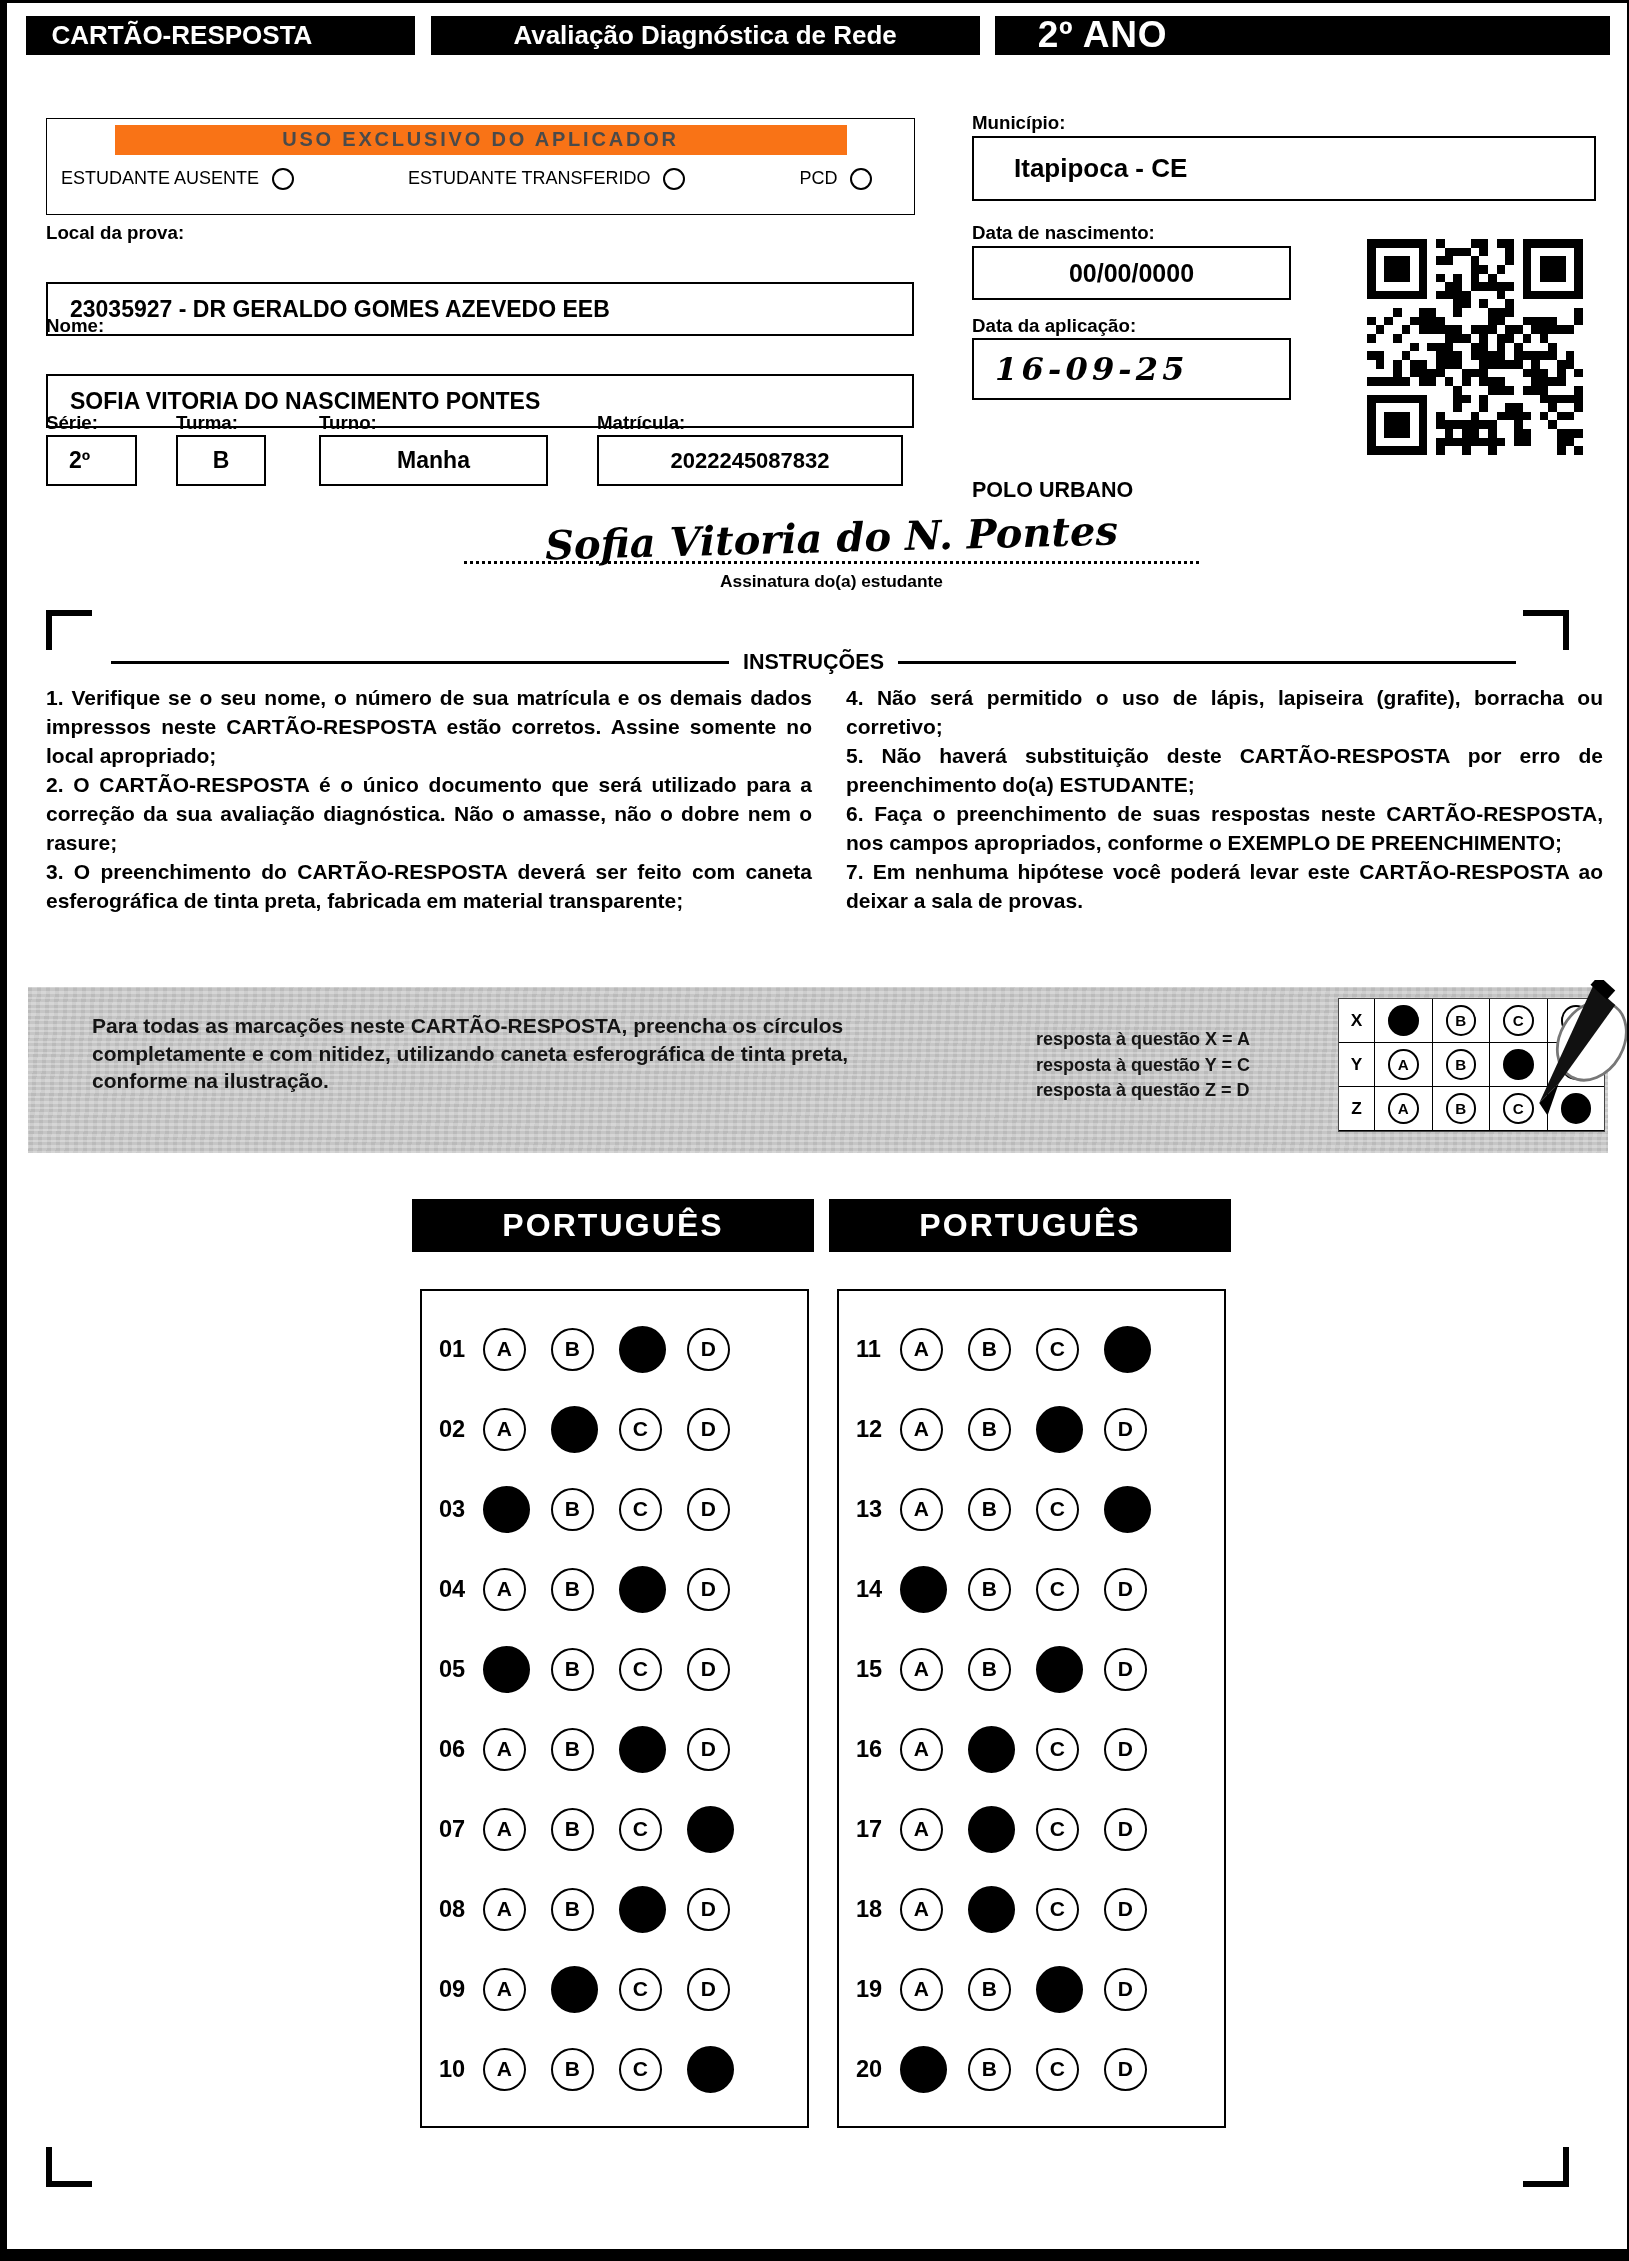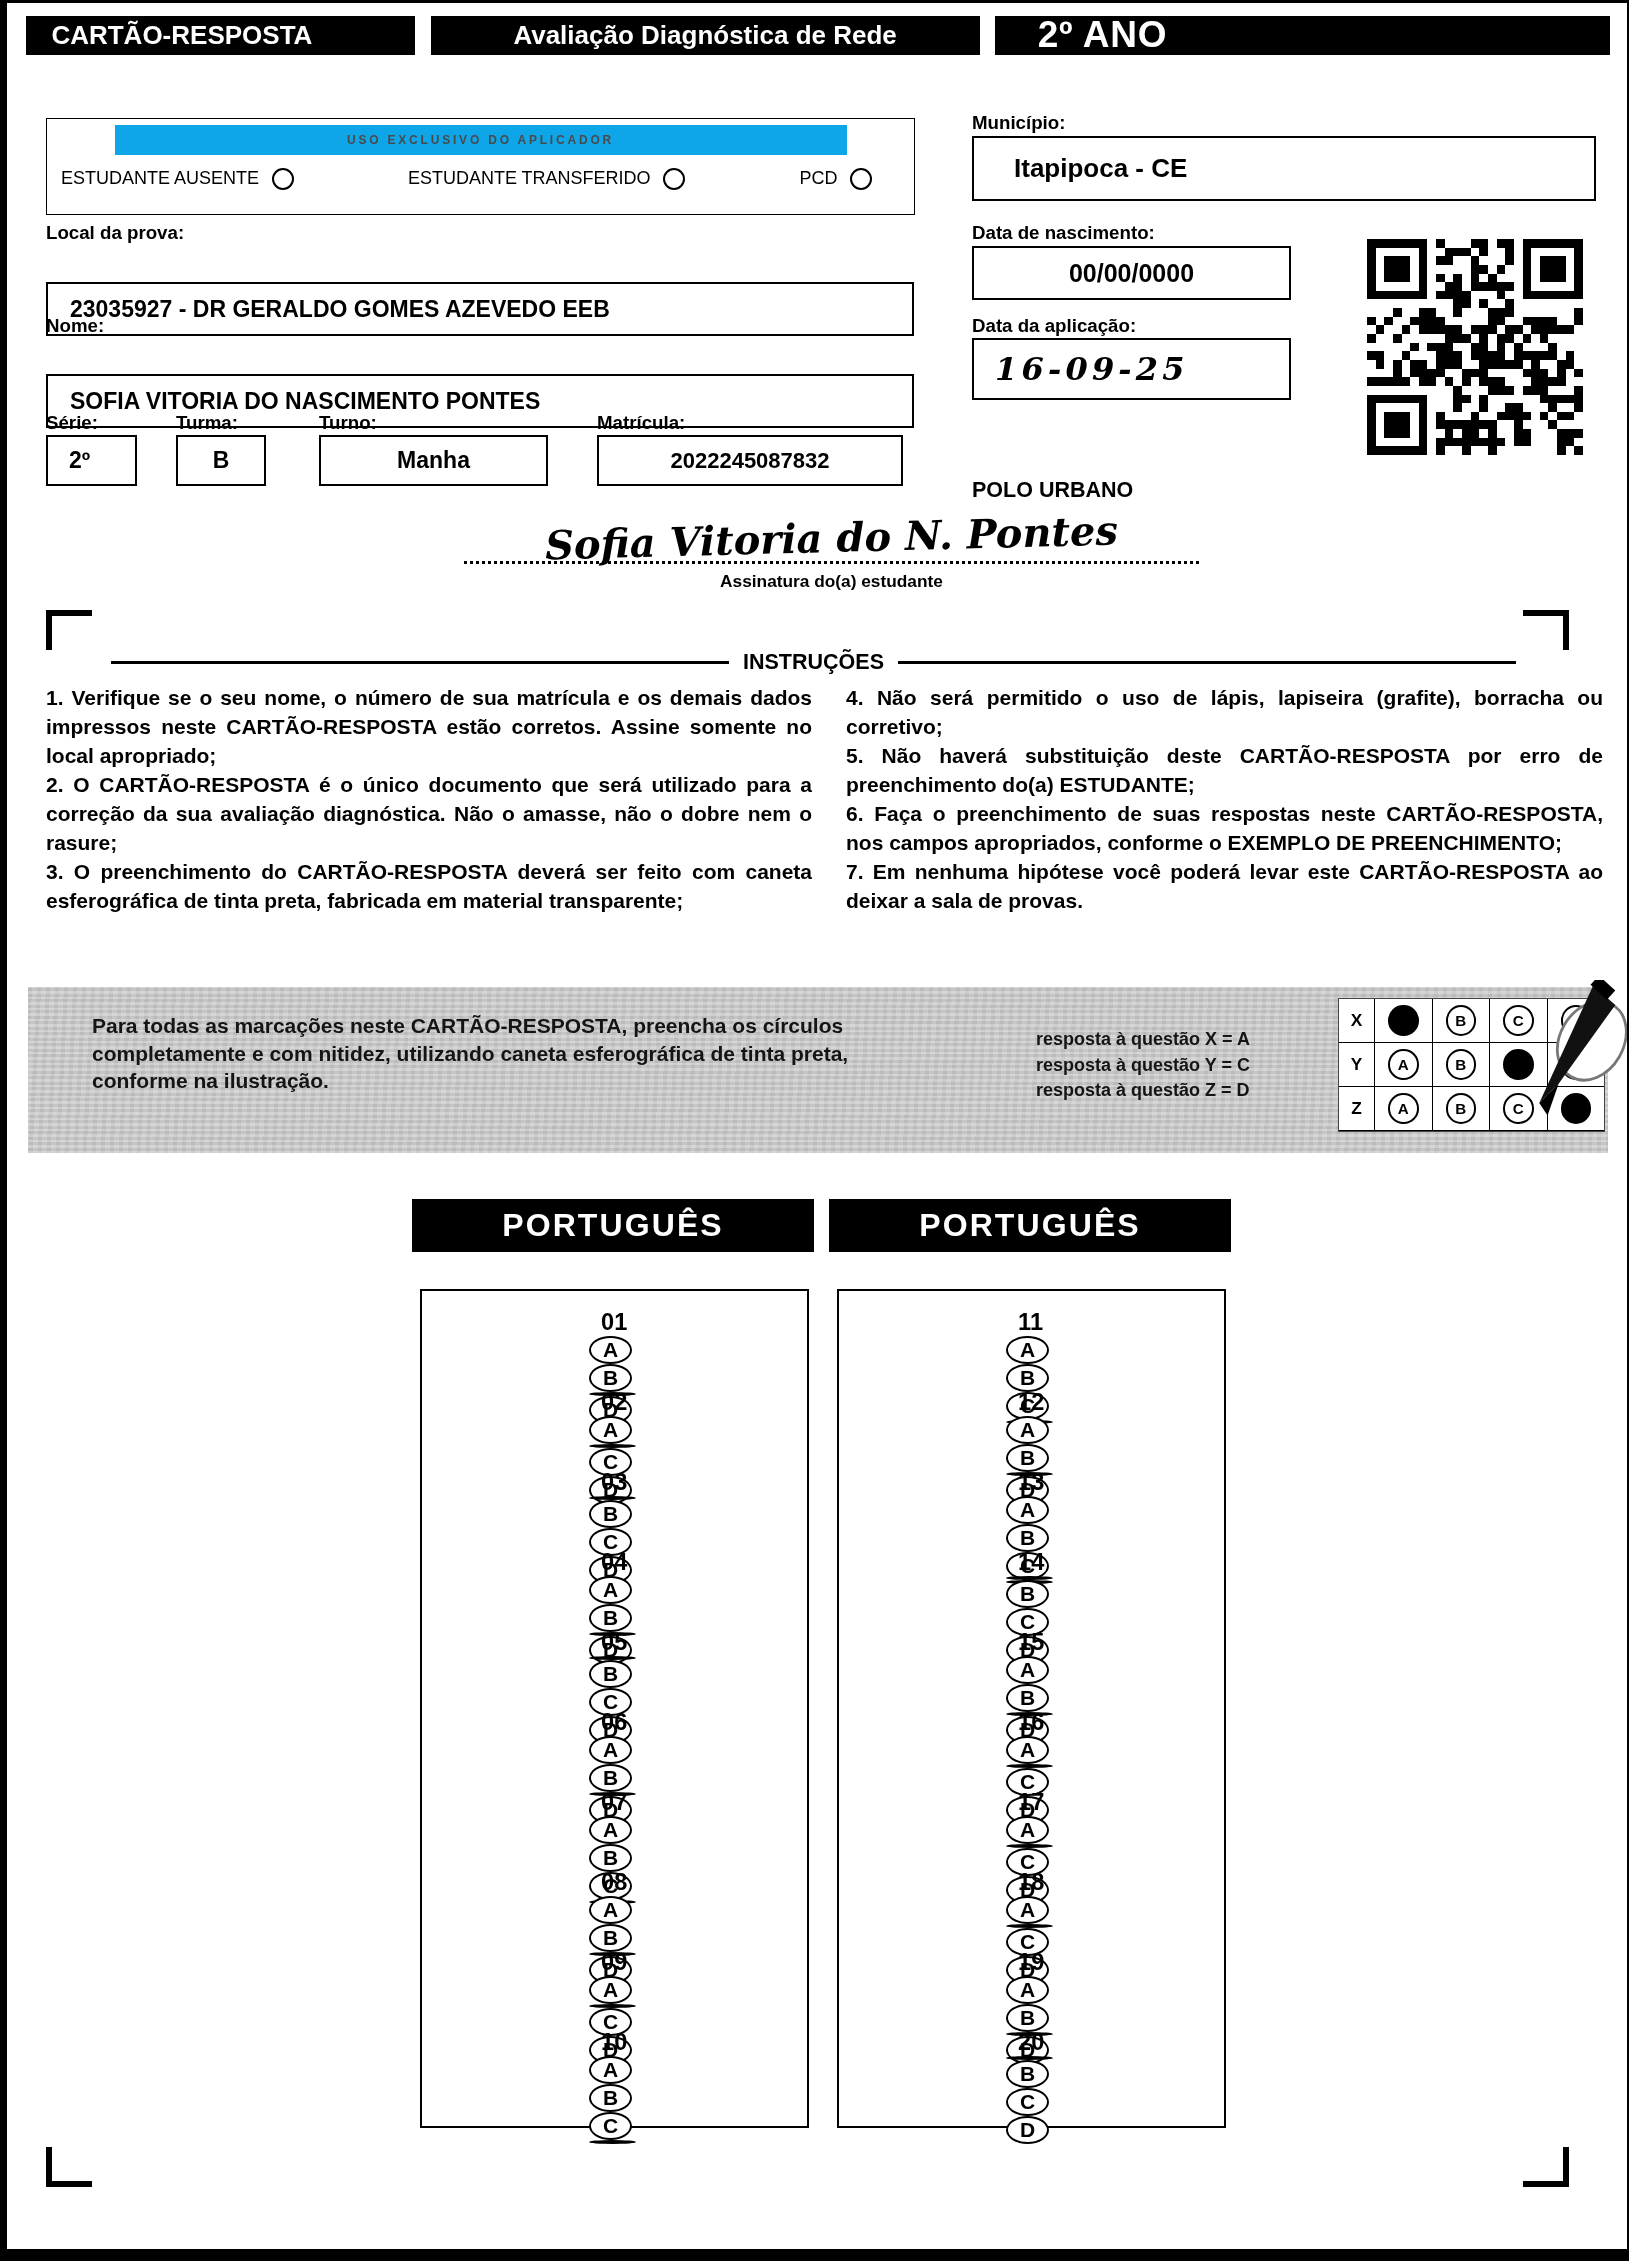--- a/index.html
+++ b/index.html
@@ -15,22 +15,22 @@
 
   
   .header-row { position:absolute; top:12.5px; left:19.4px; right:16.6px; height:39px; display:flex; gap:15.2px; }
   .hbox { background:#000; color:#fff; font-weight:bold; display:flex; align-items:center; }
   .hbox.t1 { width:389px; font-size:26px; padding-left:25px; }
   .hbox.t2 { width:549px; font-size:26px; justify-content:center; }
   .hbox.t3 { flex:1; font-size:37px; padding-left:43px; letter-spacing:0.7px; }
 
   
   .applicator { position:absolute; left:39px; top:115px; width:869px; height:97px; border:1.4px solid #000; background:#fff; }
-  .black-bar { margin:5.5px auto 0; width:732px; height:30.5px; background:#0ea5e9; color:#4a4a4a;
-    display:flex; align-items:center; justify-content:center; font-weight:bold; font-size:12px; letter-spacing:2.8px; }
+  .black-bar { margin:5.5px auto 0; width:732px; height:30.5px; background:#f97316; color:#4a4a4a;
+    display:flex; align-items:center; justify-content:center; font-weight:bold; font-size:20px; letter-spacing:2.8px; }
   .cb-row { display:flex; align-items:center; justify-content:space-between; margin-top:12.5px; padding:0 42px 0 14px; }
   .cb-item { display:flex; align-items:center; gap:12.5px; font-size:18px; }
   .cb-circle { width:22px; height:22px; border:2.1px solid #000; border-radius:50%; background:#fff; }
 
   
   .flabel { position:absolute; font-weight:bold; font-size:18.7px; }
   .fbox { position:absolute; border:2.1px solid #000; background:#fff; display:flex; align-items:center; font-weight:bold; font-size:23px; }
   .fbox.center { justify-content:center; }
   .fbox.pad { padding-left:22px;margin-top:36px; }
 
@@ -85,21 +85,21 @@
   .bubble.filled { background:#000; color:transparent; }
   .pen { position:absolute; right:-23.6px; top:-19.4px; width:118px; height:159px; }
 
   
   .ans-col { position:absolute; top:1196px; }
   .ans-col.c1 { left:405px; }
   .ans-col.c2 { left:822px; }
   .ans-header { width:402px; height:53px; background:#000; color:#fff; font-weight:bold; font-size:32px; letter-spacing:2.1px;
     display:flex; align-items:center; justify-content:center; }
   .ans-box { margin-top:37px; margin-left:8.3px; width:389px; border:2.1px solid #000; padding:18px 0 16.6px 16.6px; background:#fff; }
-  .q-row { display:flex; align-items:center; height:80px;flex-direction:column; }
+  .q-row { display:flex; align-items:center; height:80px; }
   .q-num { width:44px; font-size:23.6px; font-weight:bold; }
   .q-row .bubble { width:43px; height:43px; font-size:21px; margin-right:25px; }
   .q-row .bubble.filled { width:47px; height:47px; margin-right:21px; }
 </style>
 </head>
 <body>
 
 <div class="page">
 
   <div class="header-row">

